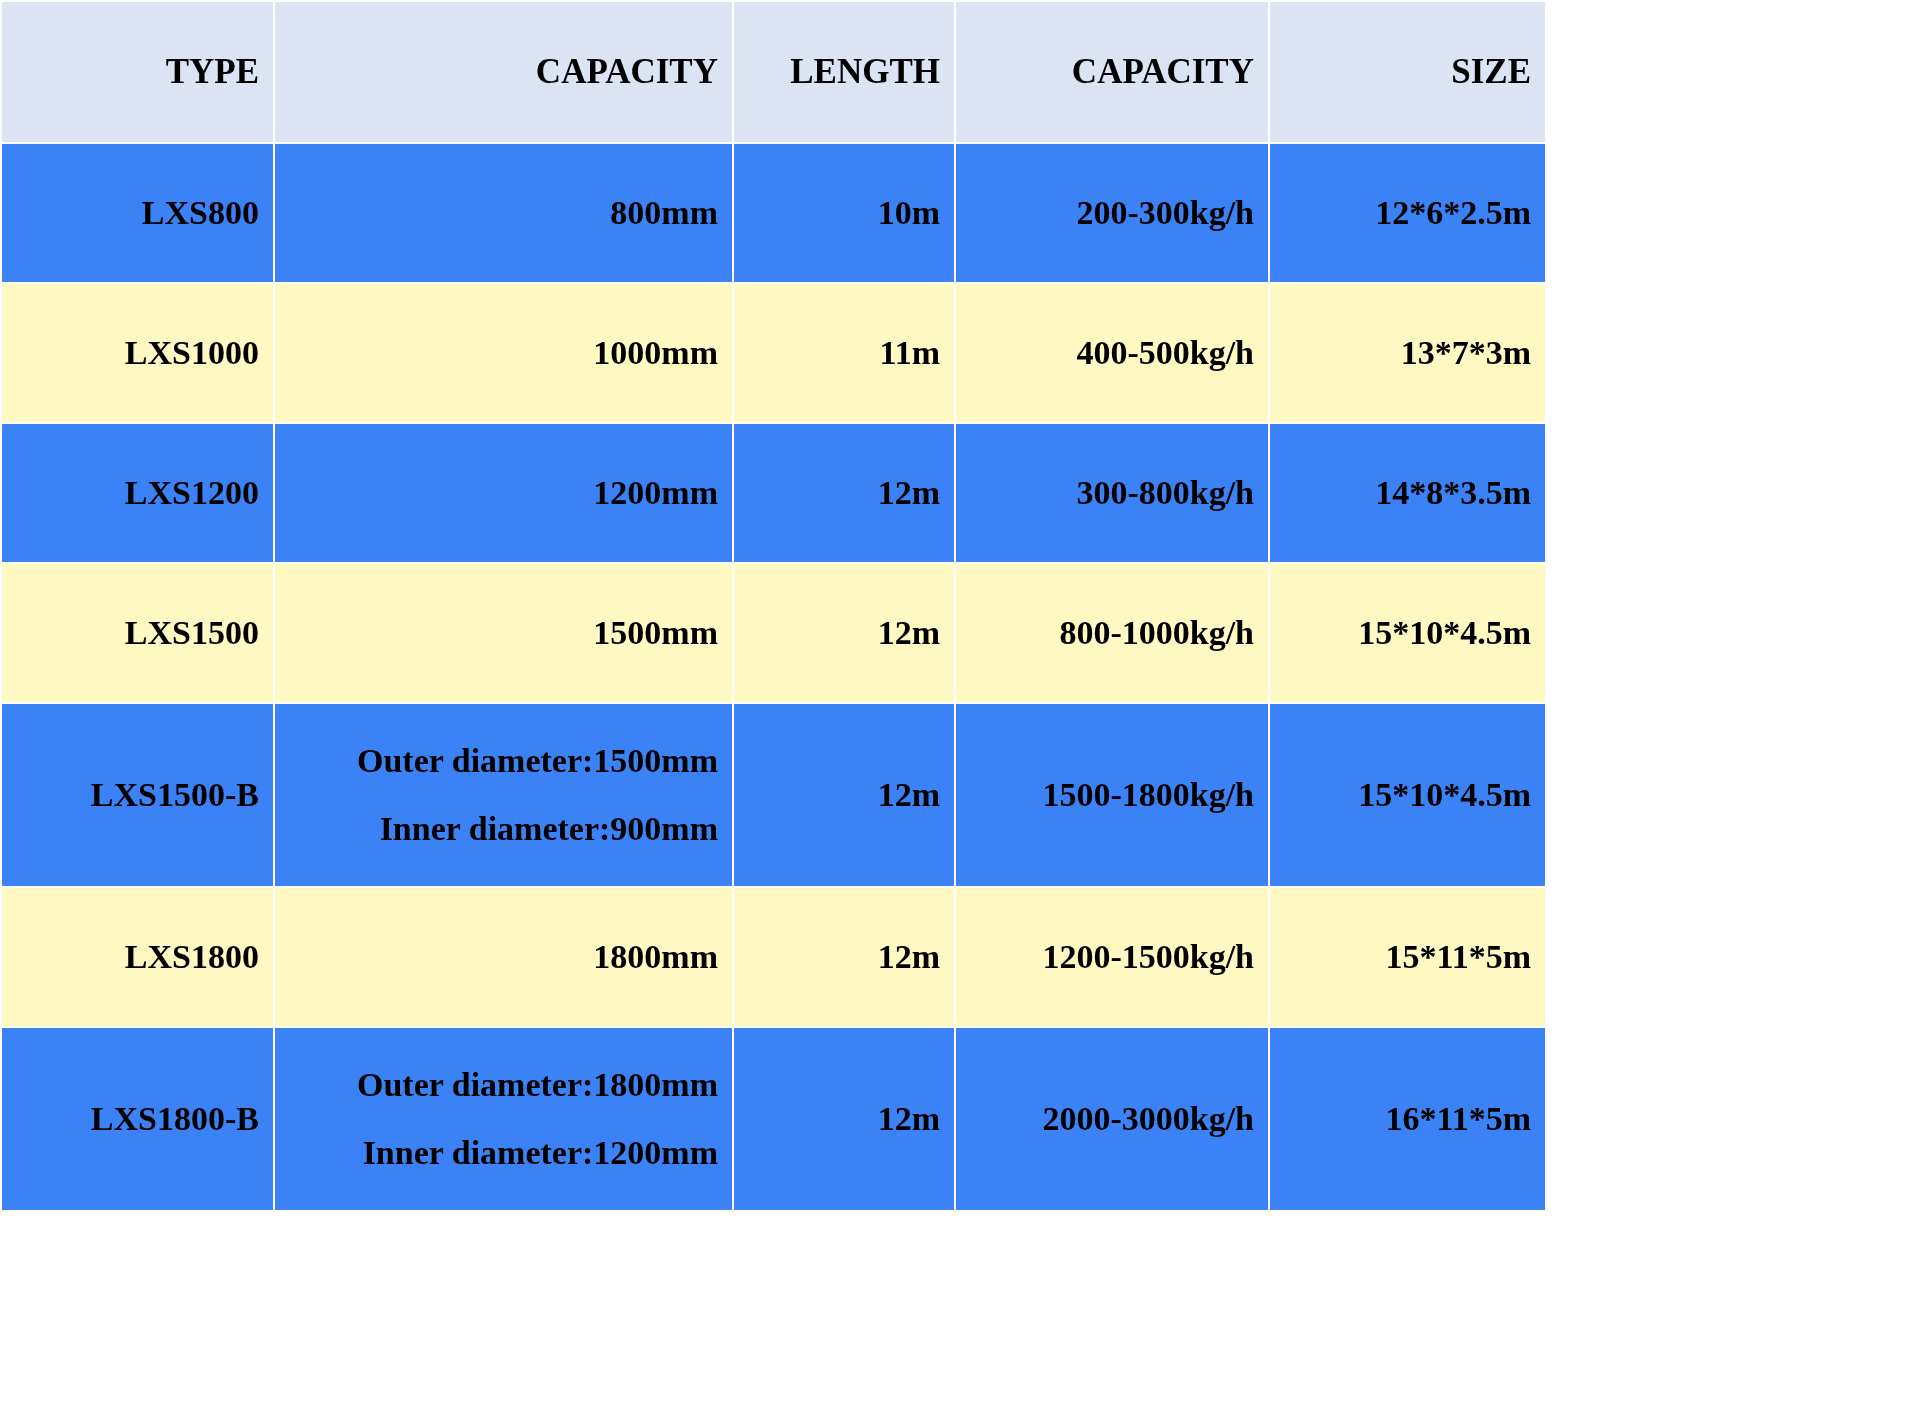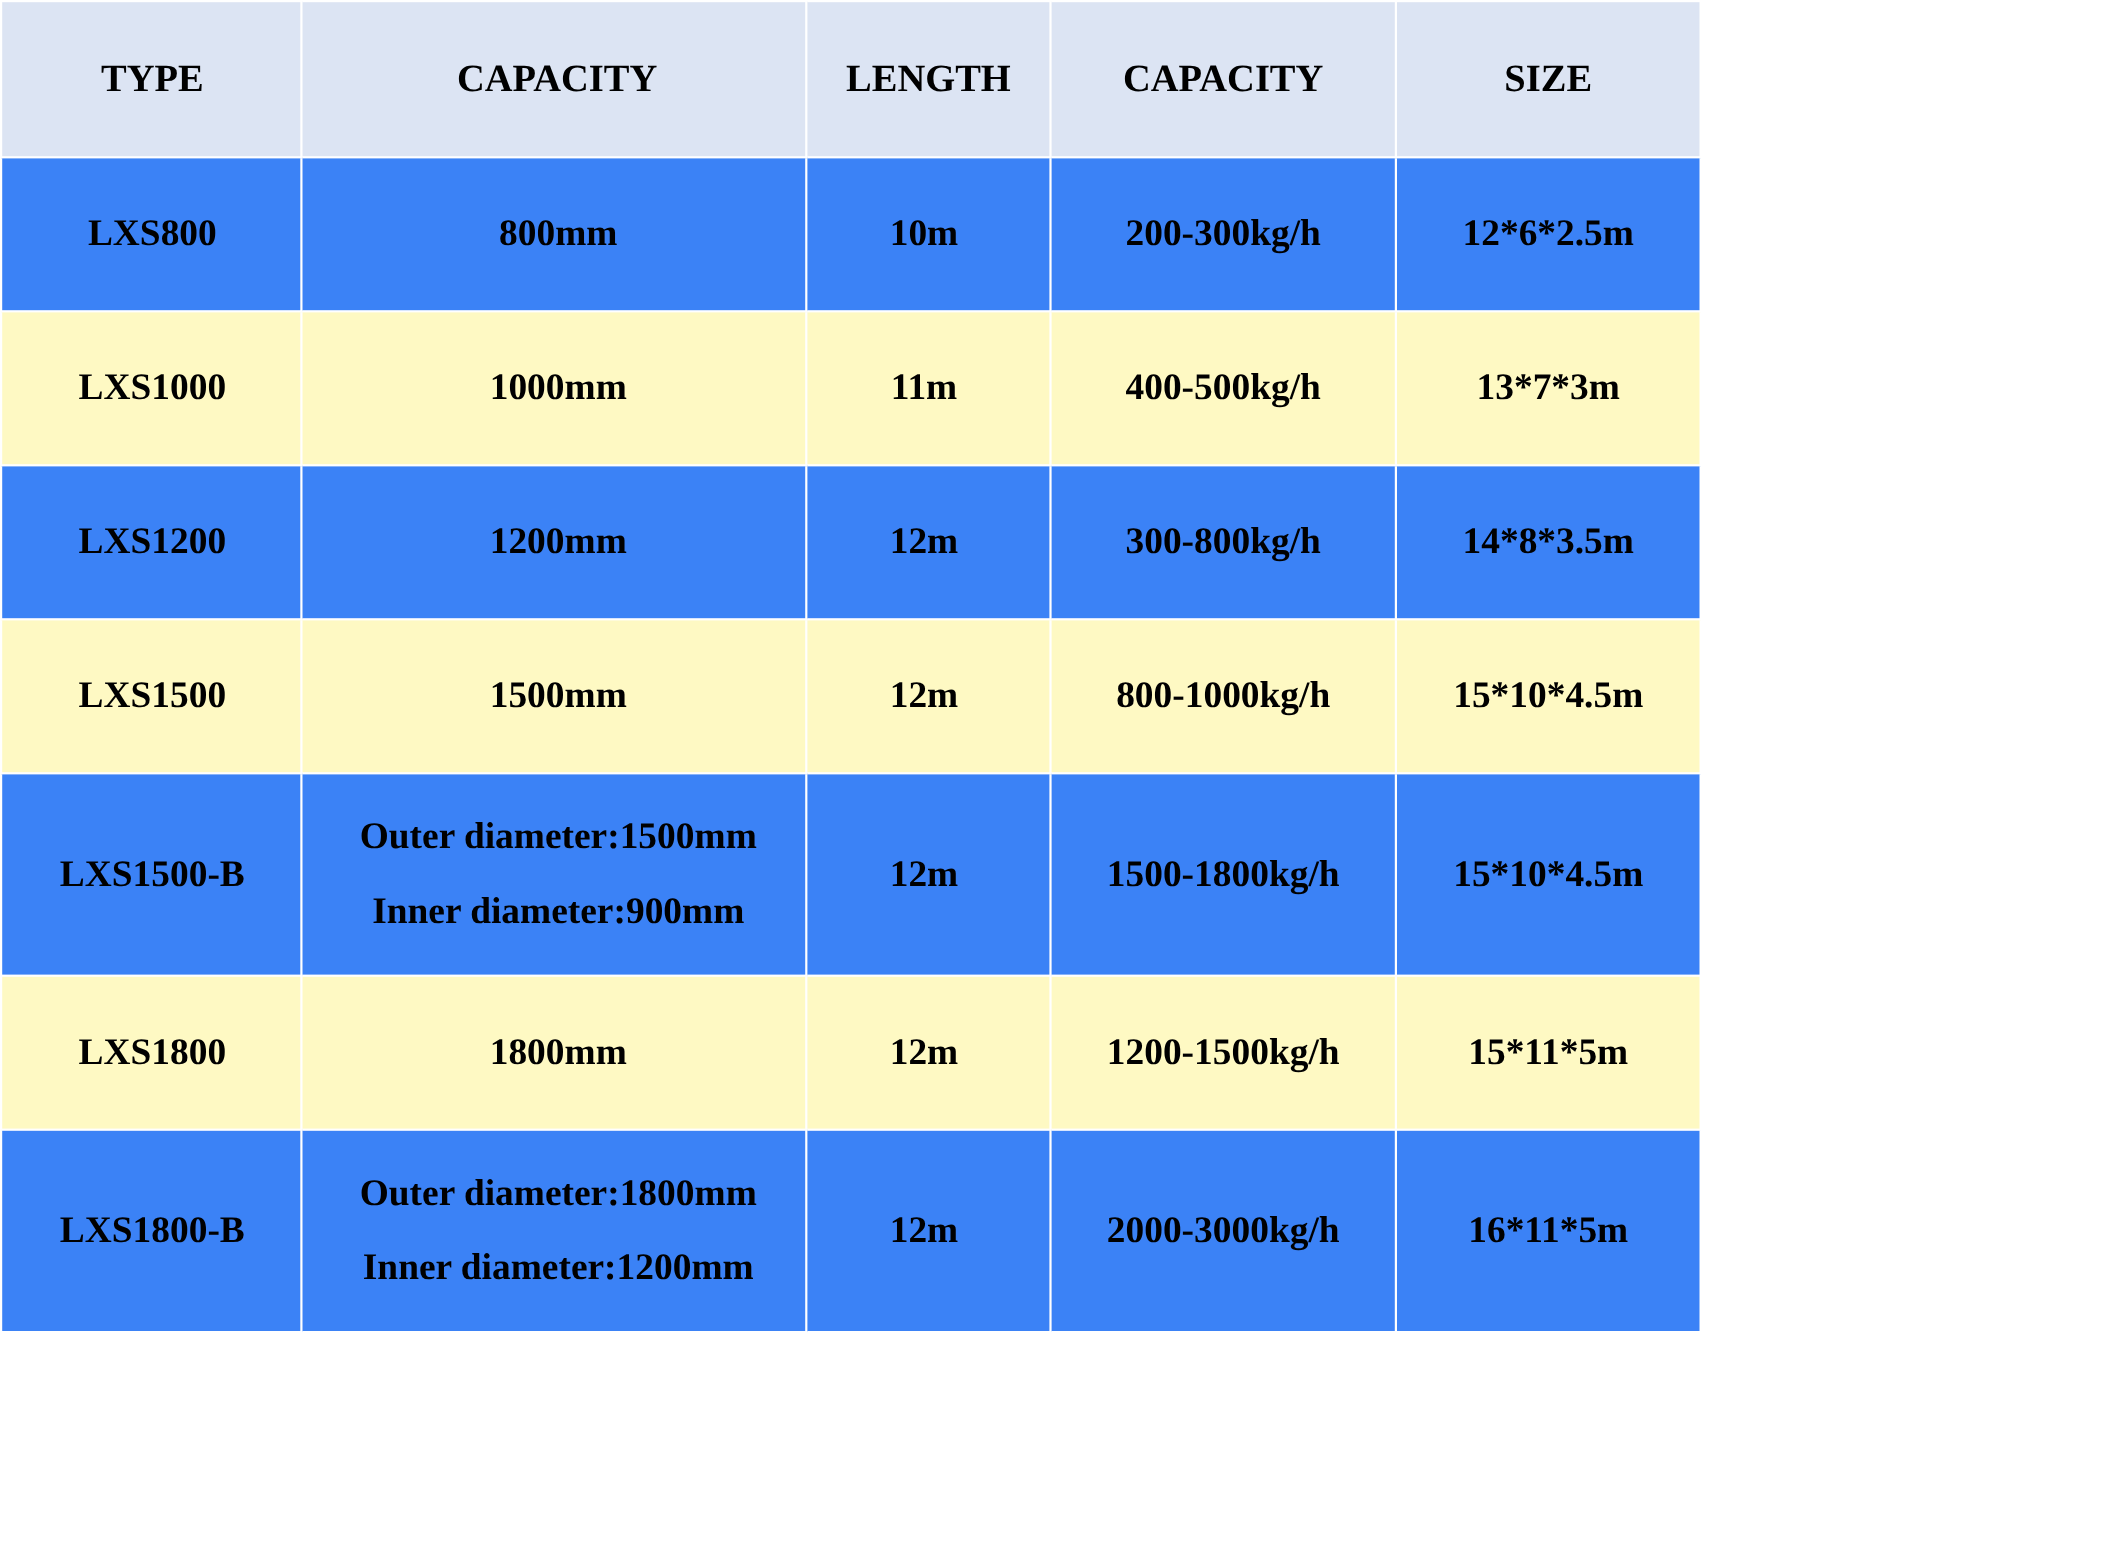--- a/index.html
+++ b/index.html
@@ -27,21 +27,21 @@
   .spec-table col.c-size    { width: 277px; }
 
   .spec-table td, .spec-table th {
     border: 2px solid #ffffff;
     font-weight: bold;
     color: #000000;
     vertical-align: middle;
     padding: 0 14px;
     font-size: 34px;
     line-height: 1.25;
-    text-align: center;
+    text-align: right;
     margin-left: 24px;
   }
   .spec-table thead th {
     background: #dce4f3;
     height: 140px;
     font-size: 35px;
   }
   .spec-table thead th.h-type { padding-left: 16px; }
   .spec-table thead th.h-diam { padding-left: 20px; }
 

